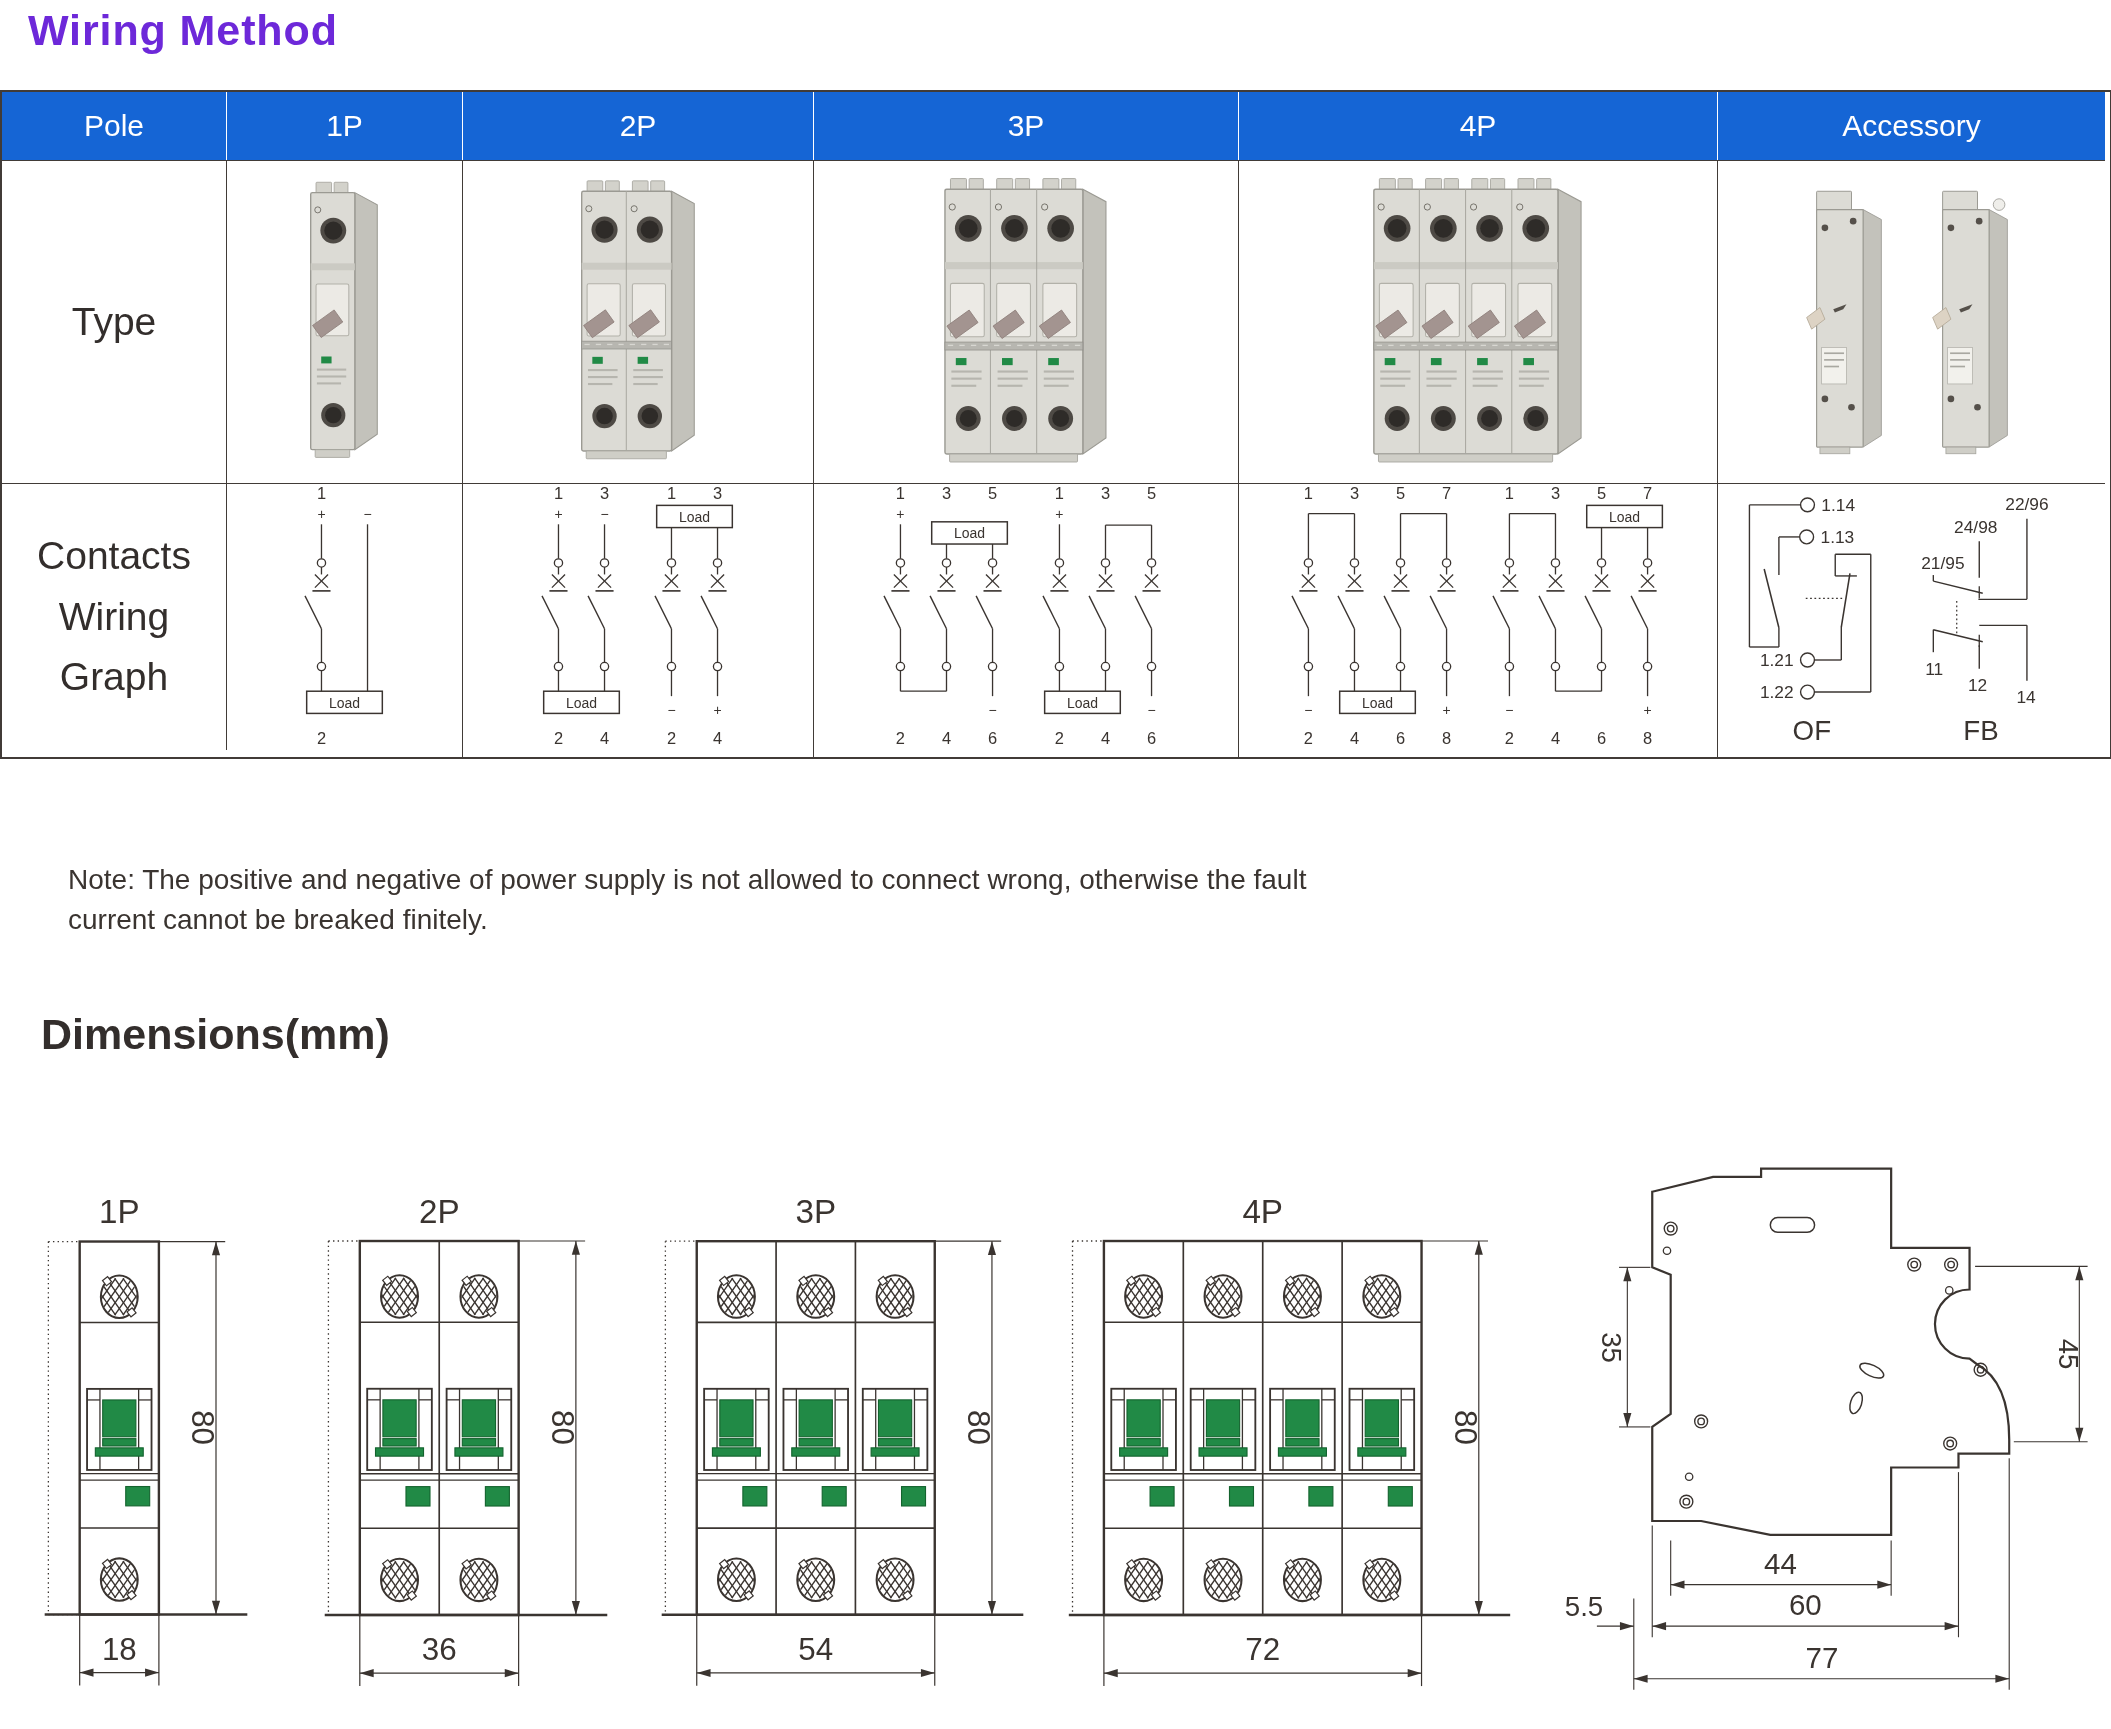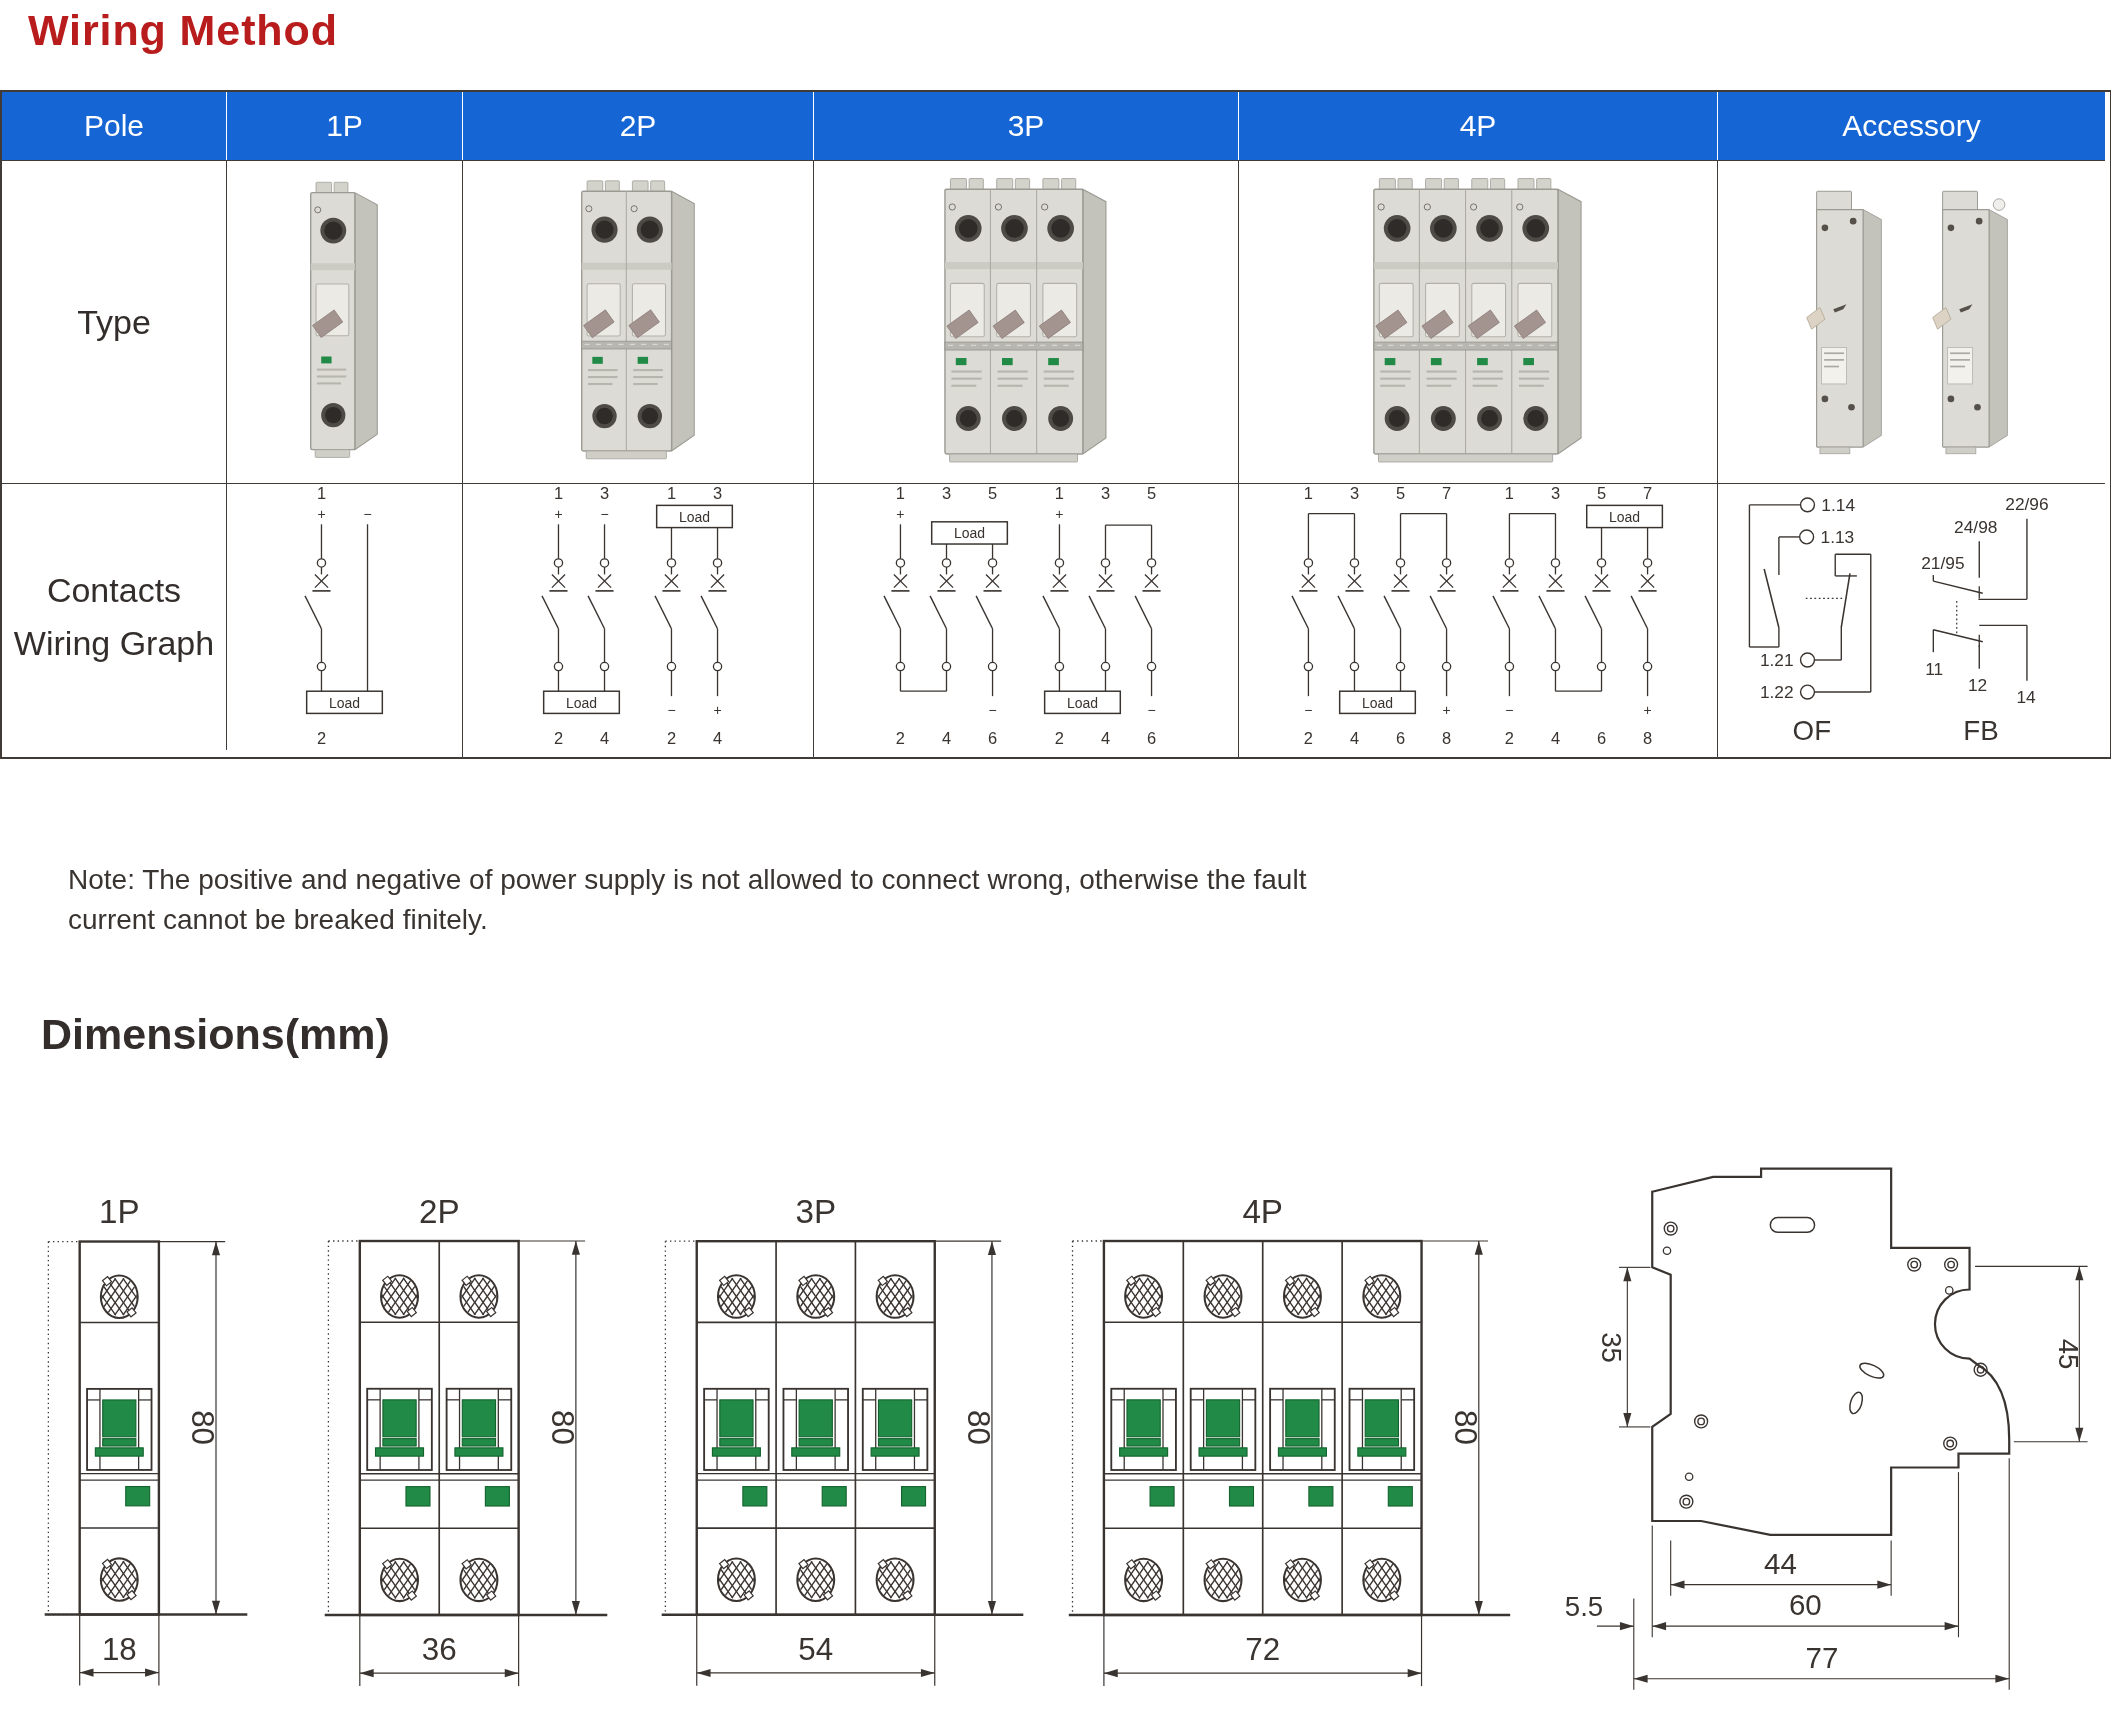--- a/index.html
+++ b/index.html
@@ -1,31 +1,31 @@
 <!DOCTYPE html>
 <html style="font-size:14.8px"><head>
 <meta charset="utf-8">
 <style>
   html,body{margin:0;padding:0;}
   body{
     width:2112px;height:1730px;position:relative;background:#ffffff;
     font-family:"Liberation Sans","DejaVu Sans",sans-serif;color:#3a3430;overflow:hidden;
   }
   .abs{position:absolute;}
-  .page-title{font-size:43px;font-weight:700;letter-spacing:0.9px;color:#b91c1c;}
+  .page-title{font-size:43px;font-weight:700;letter-spacing:0.9px;color:#6d28d9;}
   
   .wtable{left:0;top:90px;width:2112px;border:2.8px solid #413b37;box-sizing:border-box;background:#fff;}
   .tgrid{display:grid;grid-template-columns:225px 236px 351px 425px 479px 387px;}
   .hc{height:68px;background:#1565d5;color:#ffffff;display:flex;align-items:center;justify-content:center;
       font-size:30px;border-right:1.8px solid #ffffff;box-sizing:border-box;}
   .hc.last{border-right:none;}
   .bc{background:#fff;display:flex;align-items:center;justify-content:center;box-sizing:border-box;
       border-right:1.8px solid #413b37;border-top:1.8px solid #413b37;}
   .bc.last{border-right:none;}
-  .rowlabel{font-size:34px;text-align:center;line-height:1.55;color:#332e2c;}
+  .rowlabel{font-size:39px;text-align:center;line-height:1.55;color:#332e2c;}
   .diagroup{display:flex;align-items:center;justify-content:center;}
   svg text{font-family:"Liberation Sans","DejaVu Sans",sans-serif;}
   
   .note{left:68px;top:860px;font-size:28px;line-height:1.42;color:#3a3430;}
   .note .l2{}
   .dim-title{left:41px;top:1010px;font-size:43px;font-weight:700;color:#332e2c;}
 </style>
 </head>
 <body>
 

